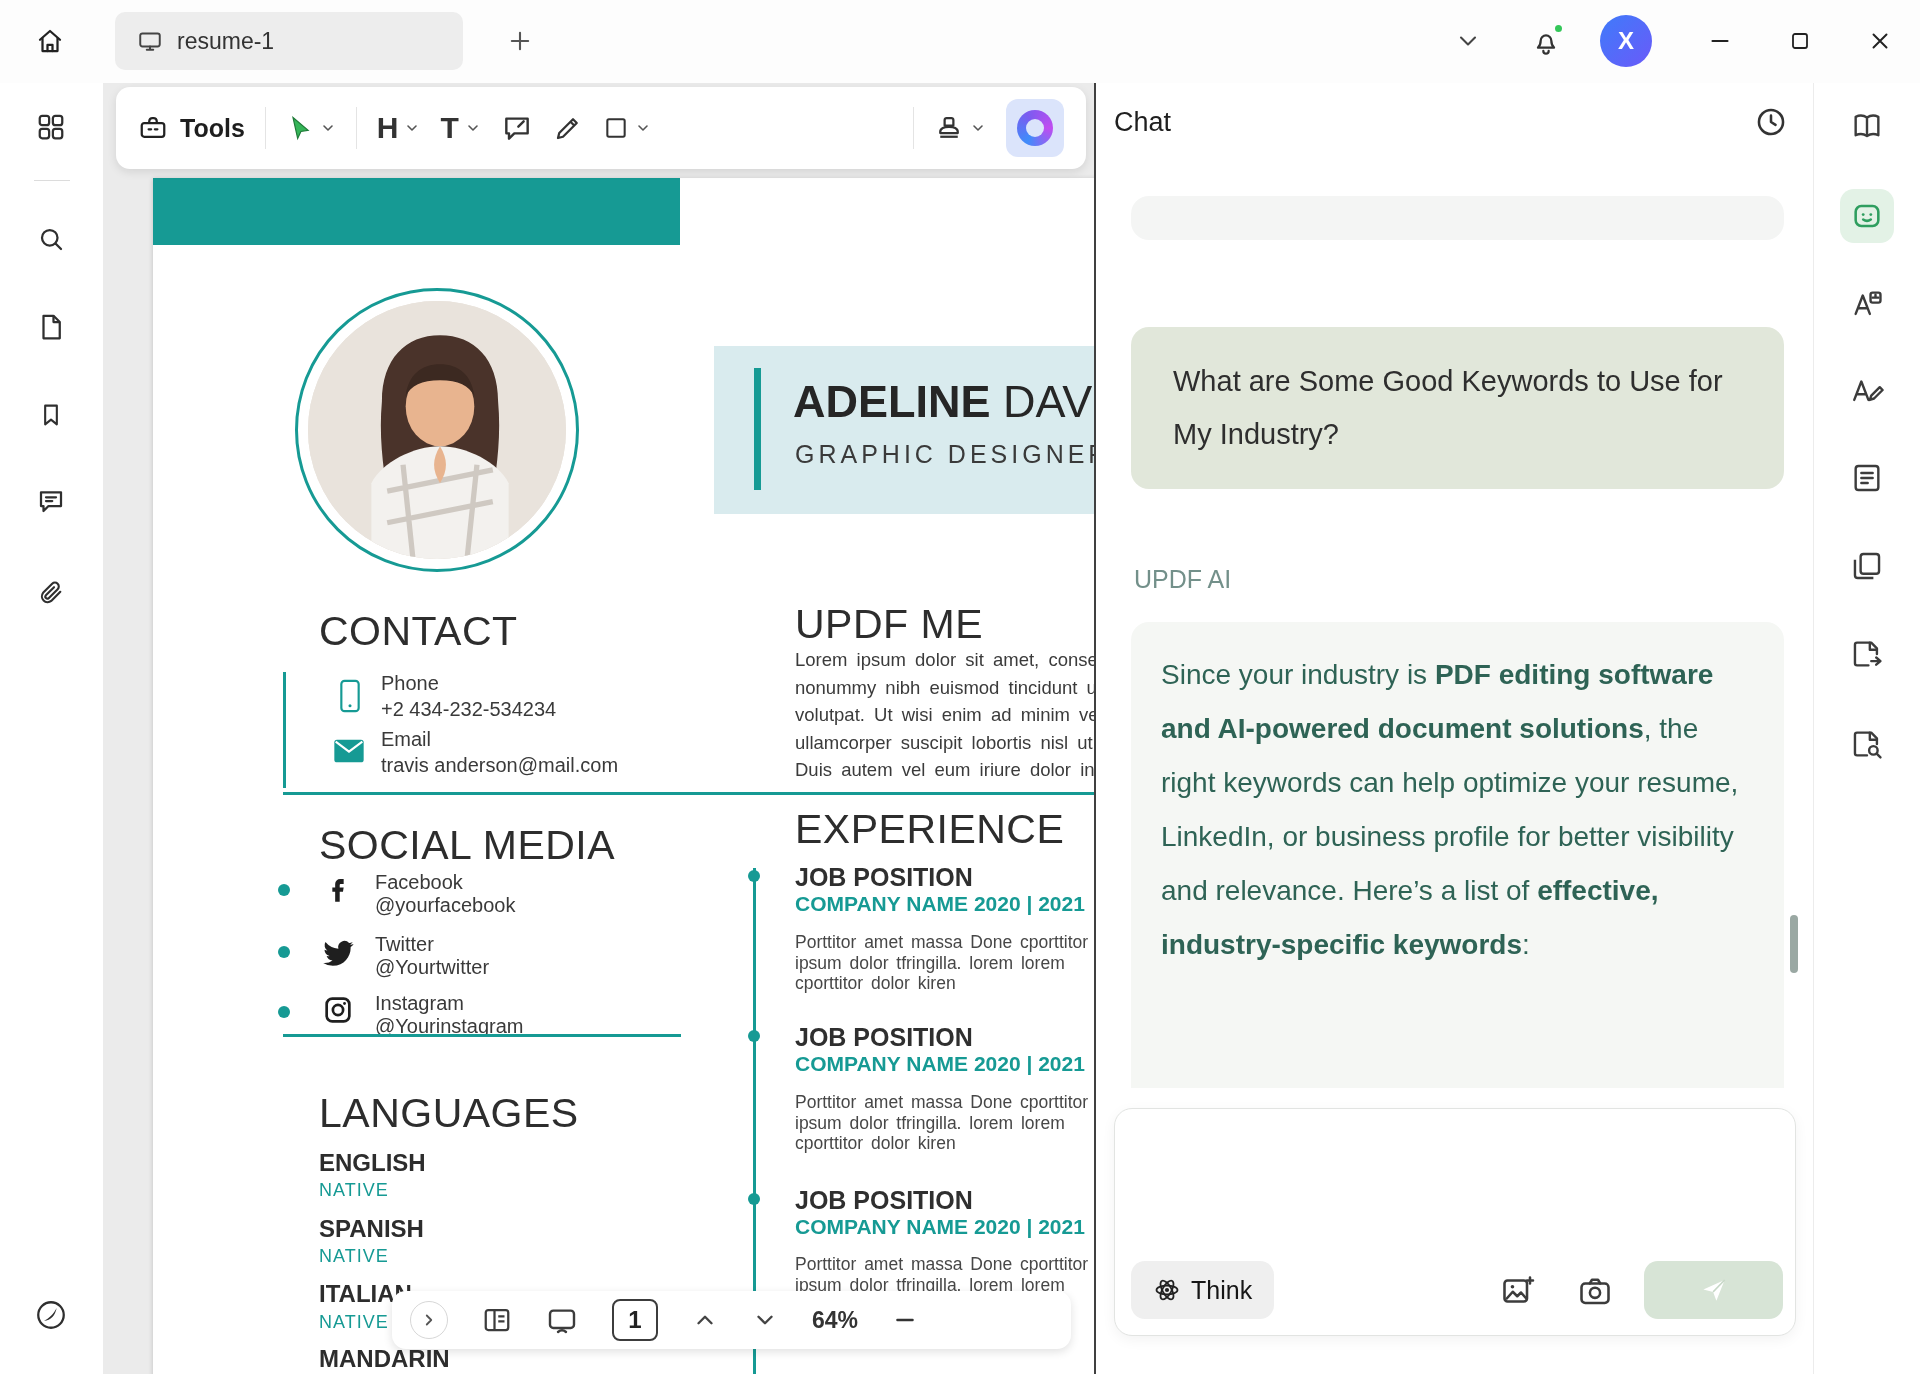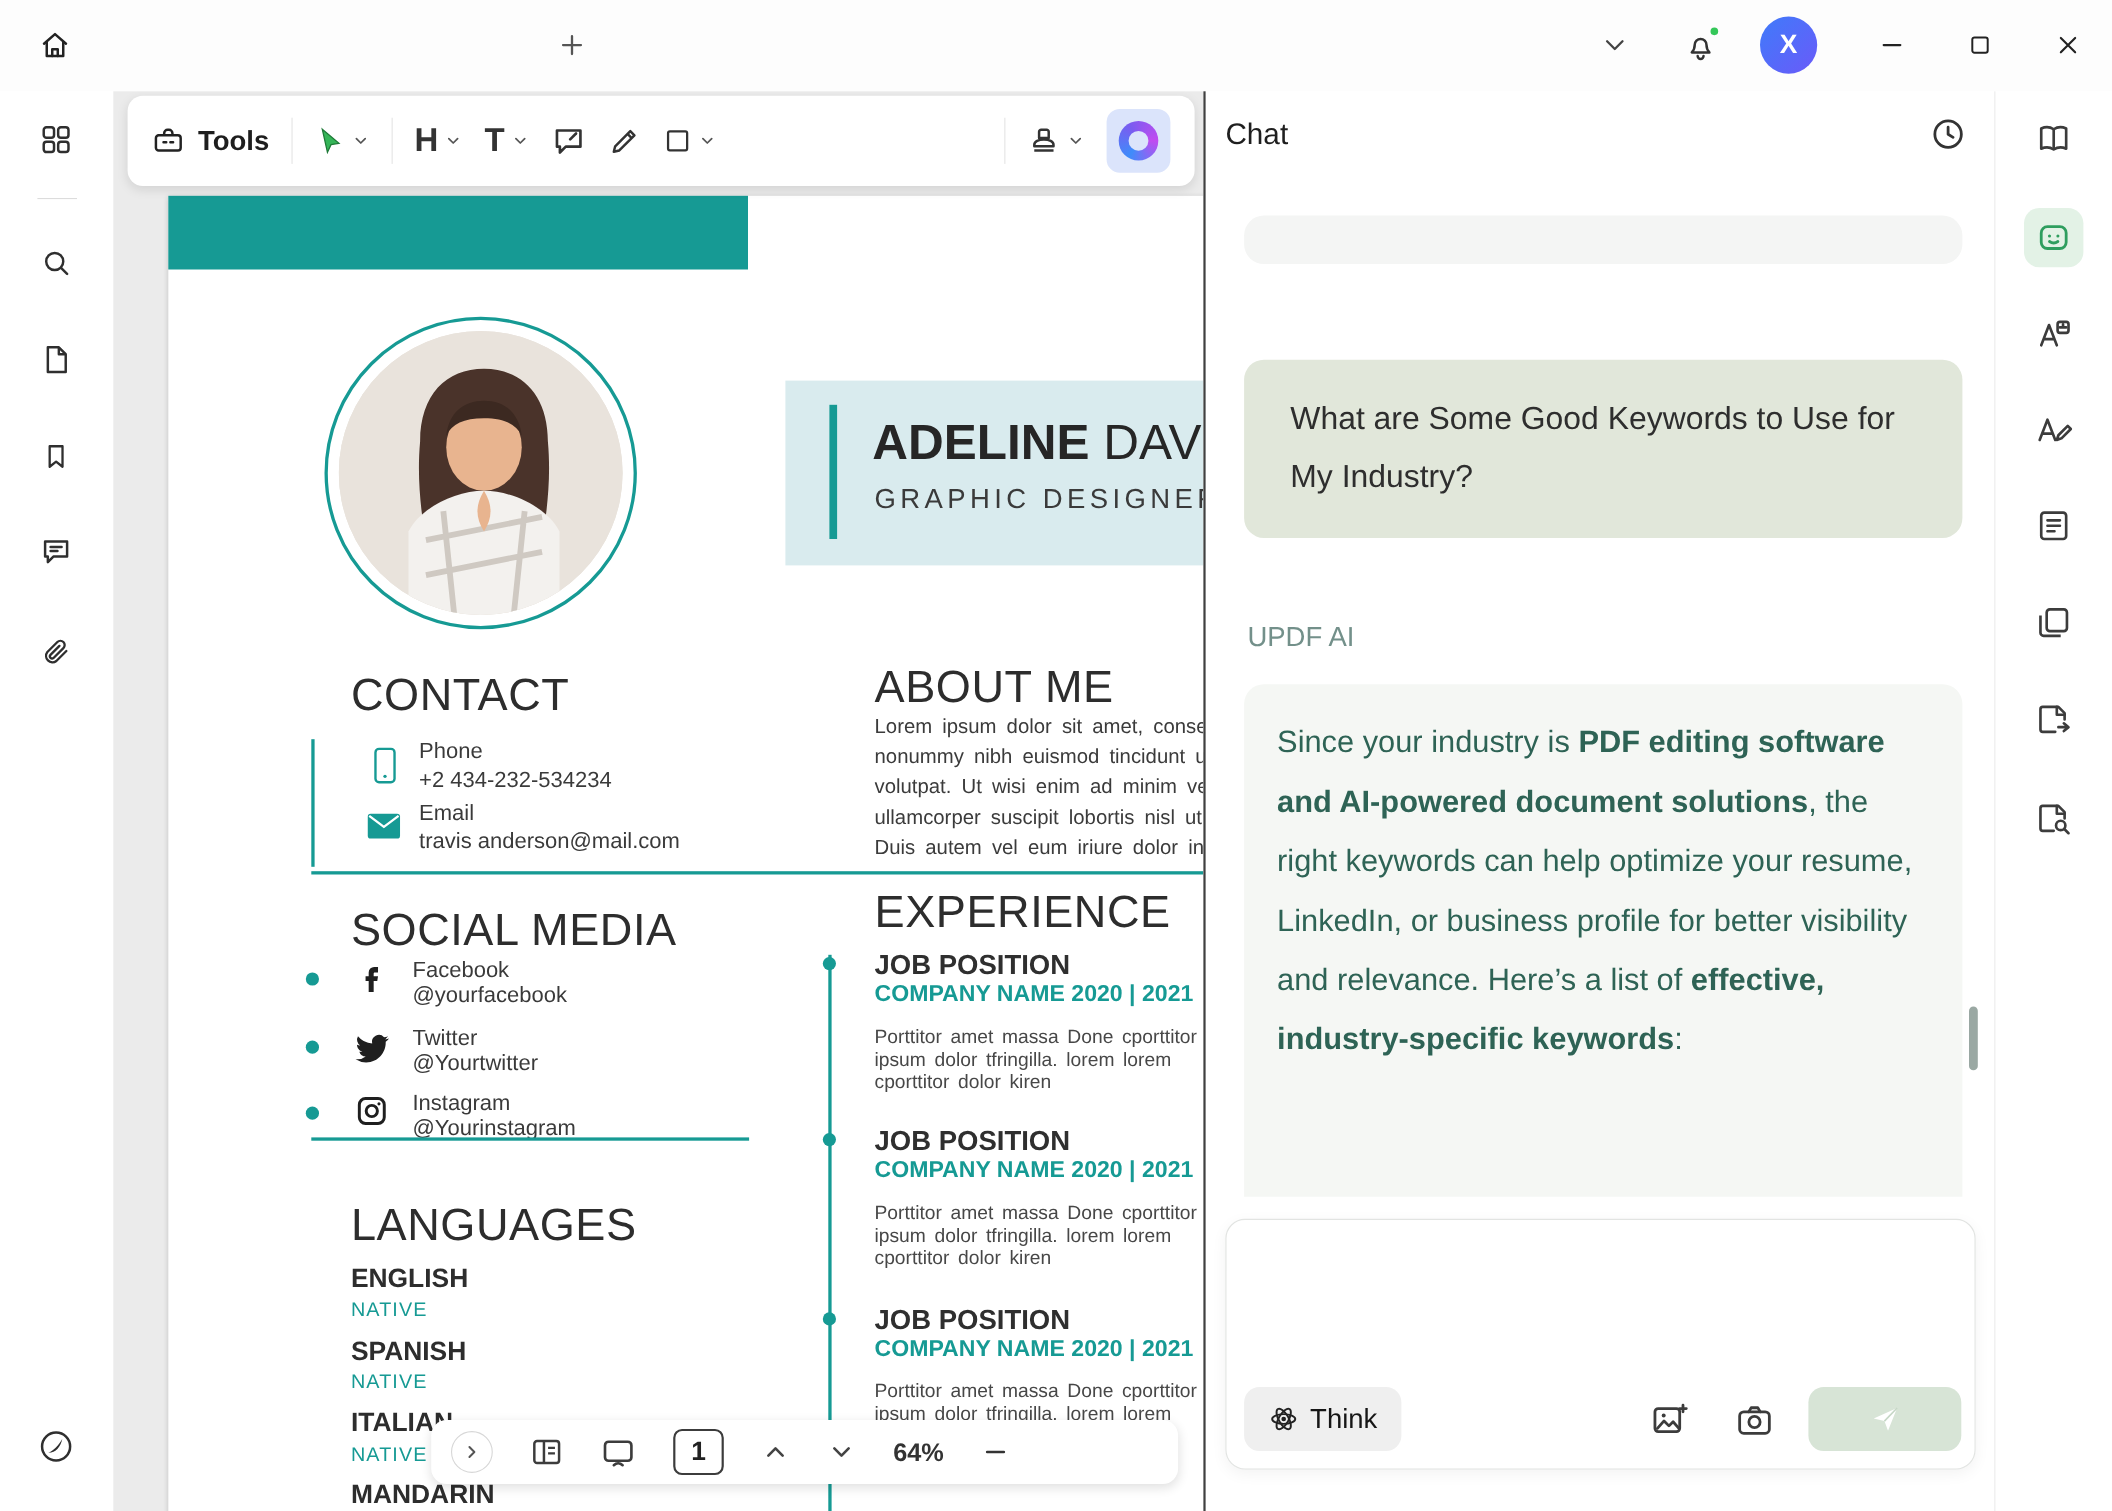--- a/index.html
+++ b/index.html
@@ -91,20 +91,29 @@
   <div class="titlebar">
     <button class="tb-btn" style="left:26px;top:17px">
       <span>
           <svg width="30" height="30" viewBox="0 0 24 24" fill="none" stroke="#222" stroke-width="1.8" stroke-linecap="round" stroke-linejoin="round">
             <path d="M4 11l8-7 8 7"></path>
             <path d="M6 10v10h12V10"></path>
             <path d="M10 20v-5h4v5"></path>
           </svg>
         </span>
     </button>
+    <div class="doc-tab">
+      <span>
+          <svg width="26" height="26" viewBox="0 0 24 24" fill="none" stroke="#444" stroke-width="1.8" stroke-linecap="round">
+            <rect x="3" y="5" width="18" height="12" rx="2"></rect>
+            <path d="M9 20h6M12 17v3"></path>
+          </svg>
+        </span>
+      <span>resume-1</span>
+    </div>
     <button class="tb-btn" style="left:496px;top:17px">
       <span>
           <svg width="28" height="28" viewBox="0 0 24 24" fill="none" stroke="#555" stroke-width="1.8" stroke-linecap="round">
             <path d="M12 5v14M5 12h14"></path>
           </svg>
         </span>
     </button>
     <button class="tb-btn" style="left:1444px;top:17px">
       <span>
           <svg width="28" height="28" viewBox="0 0 24 24" fill="none" stroke="#444" stroke-width="1.8" stroke-linecap="round" stroke-linejoin="round">
@@ -285,21 +294,21 @@
       <div class="lang-level" style="left:166px;top:1134px">NATIVE</div>
       <div class="lang-name" style="left:166px;top:1167px">MANDARIN</div>
 
       <div class="abs" style="left:561px;top:168px;width:610px;height:168px;background:#d9ebee"></div>
       <div class="accent-vline" style="left:601px;top:190px;width:7px;height:122px"></div>
       <div class="abs" style="left:640px;top:198px;font-size:45px;color:#262626;white-space:nowrap">
         <span style="font-weight:800">ADELINE</span><span style="font-weight:400"> DAVIS</span>
       </div>
       <div class="abs" style="left:642px;top:262px;font-size:25px;letter-spacing:4px;color:#3a3a3a;white-space:nowrap">GRAPHIC DESIGNER</div>
 
-      <div class="sec-head" style="left:642px;top:423px">ABOUT ME</div>
+      <div class="sec-head" style="left:642px;top:423px">UPDF ME</div>
       <div class="abs" style="left:642px;top:468px;width:480px;overflow:hidden">
         <div class="about-line">Lorem ipsum dolor sit amet, consectetuer adipiscing</div>
         <div class="about-line">nonummy nibh euismod tincidunt ut laoreet dolore</div>
         <div class="about-line">volutpat. Ut wisi enim ad minim veniam, quis nostrud</div>
         <div class="about-line">ullamcorper suscipit lobortis nisl ut aliquip ex ea</div>
         <div class="about-line">Duis autem vel eum iriure dolor in hendrerit in</div>
       </div>
 
       <div class="sec-head" style="left:642px;top:628px">EXPERIENCE</div>
       <div class="accent-vline" style="left:600px;top:690px;height:520px"></div>

